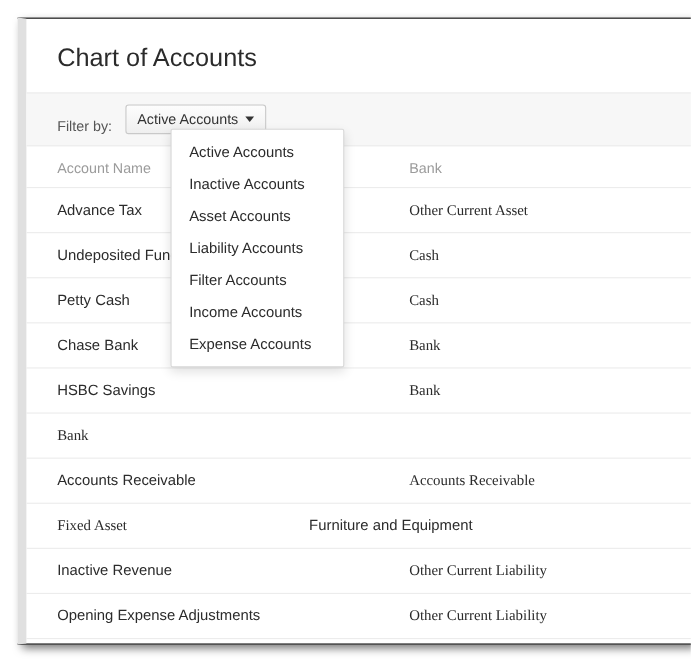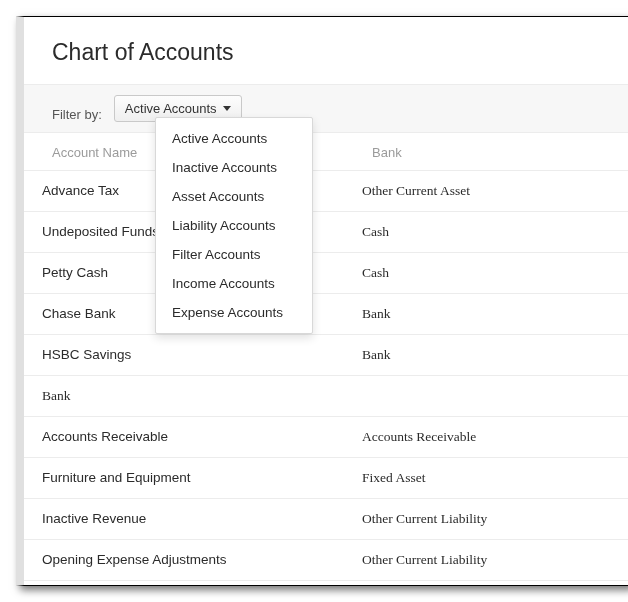--- a/index.html
+++ b/index.html
@@ -82,21 +82,21 @@
       border-bottom: 1px solid #ececec;
     }
     .th {
       font-size: 13px;
       color: #9b9b9b;
     }
     .col-name { flex: 0 0 320px; }
     .col-type { flex: 1; }
     .trow {
       display: flex;
-      padding: 12px 18px;
+      padding: 12px 28px;
       border-bottom: 1px solid #ececec;
       justify-content: center;
     }
     .td {
       font-size: 13.5px;
       color: #2b2b2b;
     }
     .td-name { flex: 0 0 320px; }
     .td-type { flex: 1; font-family: Liberation Serif, serif; }
     .spacer-bottom { height: 4px; }
@@ -154,22 +154,22 @@
             <div class="td td-type">Bank</div>
           </div>
           <div class="trow">
             <div class="td td-type">Bank</div>
           </div>
           <div class="trow">
             <div class="td td-name">Accounts Receivable</div>
             <div class="td td-type">Accounts Receivable</div>
           </div>
           <div class="trow">
+            <div class="td td-type">Fixed Asset</div>
             <div class="td td-name">Furniture and Equipment</div>
-            <div class="td td-type">Fixed Asset</div>
           </div>
           <div class="trow">
             <div class="td td-name">Inactive Revenue</div>
             <div class="td td-type">Other Current Liability</div>
           </div>
           <div class="trow">
             <div class="td td-name">Opening Expense Adjustments</div>
             <div class="td td-type">Other Current Liability</div>
           </div>
         </div>

